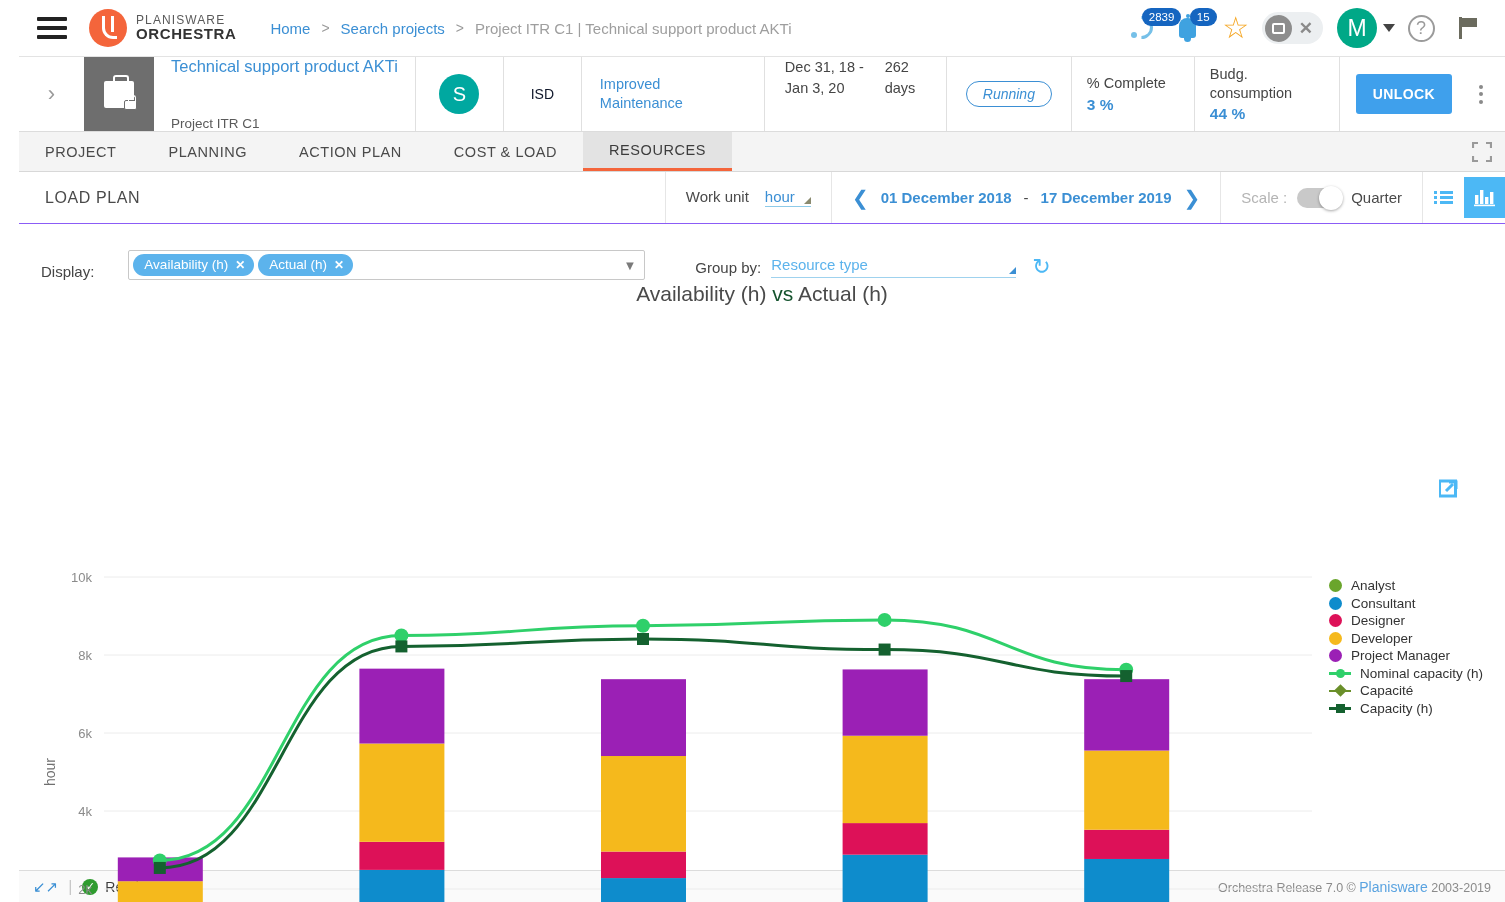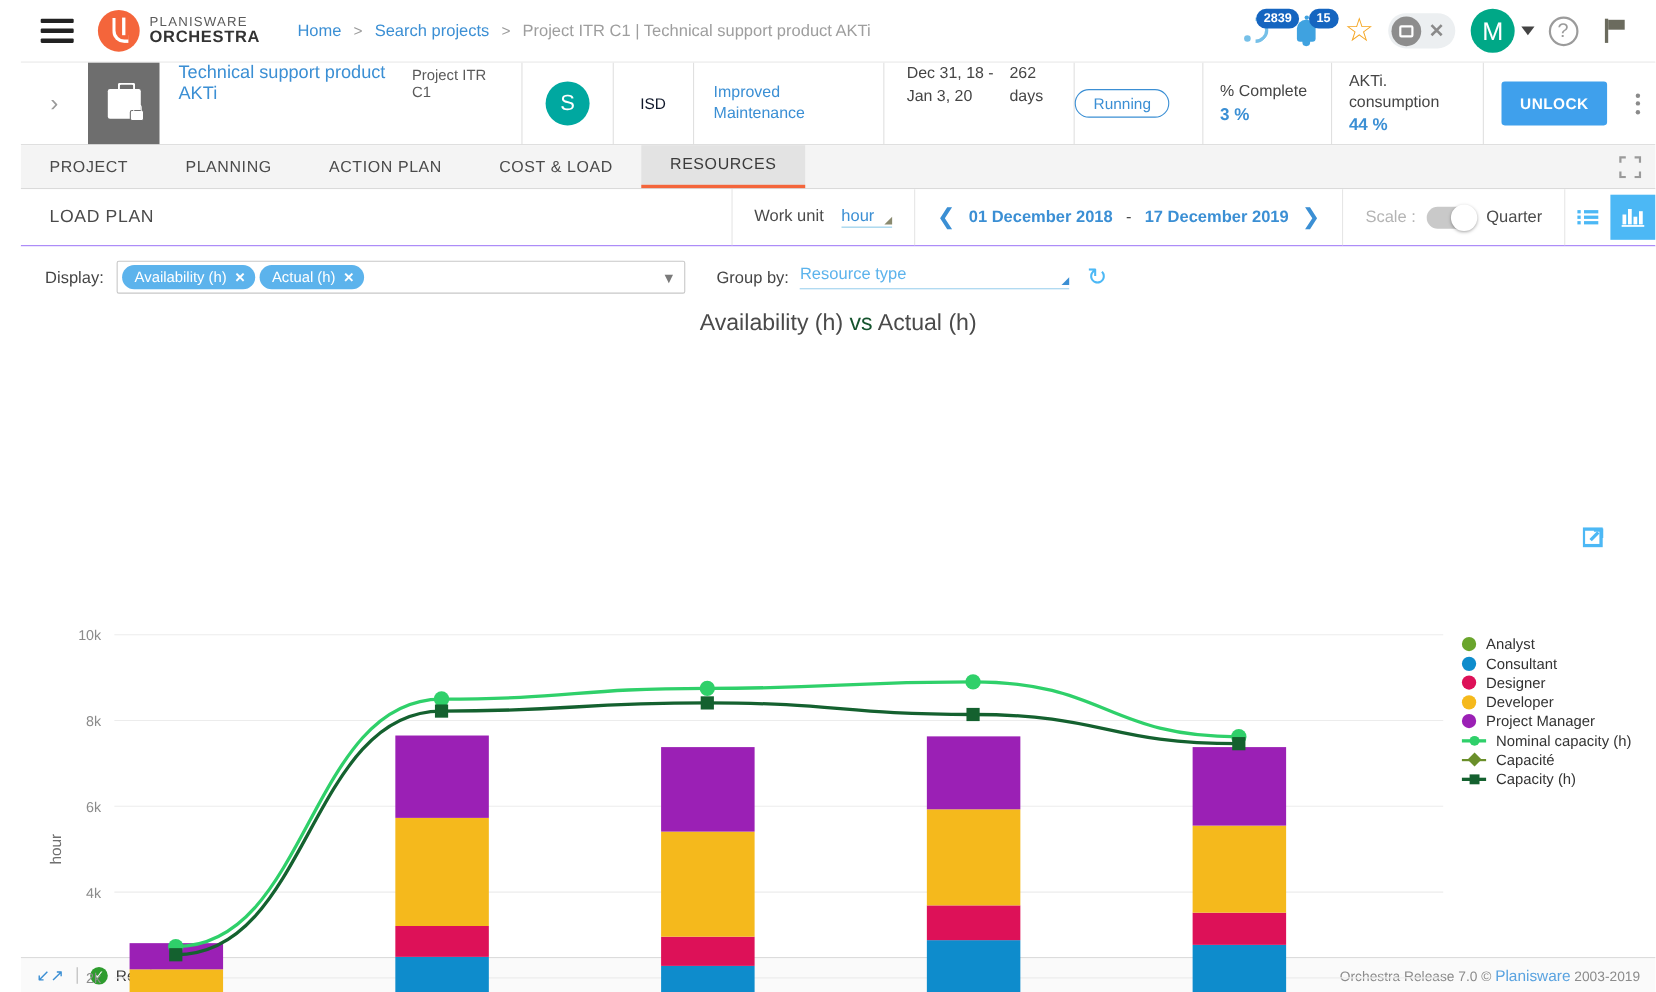--- a/index.html
+++ b/index.html
@@ -25,21 +25,21 @@
   .logo-text .l1 { font-size:12px; letter-spacing:1.1px; color:#5a5a5a; }
   .logo-text .l2 { font-size:15px; letter-spacing:.6px; color:#333; font-weight:bold; }
   .crumbs { display:flex; align-items:center; font-size:15px; gap:11px; }
   .crumbs a { color:#3b8fd4; text-decoration:none; cursor:pointer; }
   .crumbs .sep { color:#9a9a9a; font-size:14px; }
   .crumbs .cur { color:#9e9e9e; }
   .spacer { flex:1; }
   .topicons { display:flex; align-items:center; gap:4px; }
   .ticon { position:relative; width:44px; height:44px; display:flex; align-items:center; justify-content:center; cursor:pointer; }
   .badge { position:absolute; top:2px; left:24px; background:#1565c0; color:#fff; border-radius:10px;
-      font-size:11.5px; padding:2px 7px; font-weight:bold; line-height:1.25; min-width:22px; text-align:center; }
+      font-size:11.5px; padding:2px 7px; font-weight:normal; line-height:1.25; min-width:22px; text-align:center; }
   .rss { width:22px; height:22px; position:relative; }
   .rss:before { content:""; position:absolute; left:2px; bottom:1px; width:6px; height:6px; border-radius:50%; background:#76c0e8; }
   .rss:after { content:""; position:absolute; left:1px; bottom:0; width:17px; height:17px;
       border:3.5px solid #76c0e8; border-left-color:transparent; border-bottom-color:transparent; border-radius:50%;
       transform:rotate(45deg); }
   .bell { width:17px; height:20px; background:#3fa2e0; border-radius:8px 8px 3px 3px; position:relative; }
   .bell:after { content:""; position:absolute; bottom:-4px; left:5px; width:7px; height:5px; border-radius:0 0 5px 5px; background:#3fa2e0; }
   .bell:before { content:""; position:absolute; top:-4px; left:6.5px; width:4px; height:4px; border-radius:50%; background:#3fa2e0; }
   .star { font-size:30px; color:#f5a623; line-height:1; }
   .pill { display:flex; align-items:center; background:#eceff1; border-radius:16px; height:32px; padding:0 10px 0 3px; gap:7px; }
@@ -56,30 +56,30 @@
   .flagico:after { content:""; position:absolute; left:3px; top:1px; width:15px; height:9px; background:#6b6b5e; }
 
   
   .projbar { height:75px; display:flex; align-items:stretch; border-bottom:1px solid #dcdcdc; background:#fff; flex:0 0 75px; }
   .pb-arrow { width:65px; display:flex; align-items:center; justify-content:center; color:#9a9a9a; font-size:22px; cursor:pointer; }
   .pb-thumb { width:70px; background:#6e6e6e; display:flex; align-items:center; justify-content:center; }
   .case { width:30px; height:27px; background:#fff; border-radius:2px; position:relative; }
   .case:before { content:""; position:absolute; top:-6px; left:9px; width:12px; height:7px; border:2.5px solid #fff; border-bottom:none; border-radius:3px 3px 0 0; }
   .case .lock { position:absolute; right:-3px; bottom:-2px; width:13px; height:10px; background:#fff; border-radius:2px; border:1.5px solid #6e6e6e; }
   .case .lock:before { content:""; position:absolute; top:-6px; left:2.5px; width:6px; height:6px; border:1.5px solid #fff; border-bottom:none; border-radius:3px 3px 0 0; }
-  .pb-cell { display:flex; flex-direction:row; justify-content:flex-end; padding:0 17px; border-right:1px solid #e0e0e0; }
+  .pb-cell { display:flex; flex-direction:column; justify-content:space-between; padding:0 17px; border-right:1px solid #e0e0e0; }
   .pb-title { color:#3b8fd4; font-size:16.5px; line-height:1.18; max-width:230px; }
   .pb-sub { color:#5a5a5a; font-size:13.5px; margin-top:4px; }
   .pb-s { width:88px; display:flex; align-items:center; justify-content:center; border-right:1px solid #e0e0e0; }
   .s-circ { width:40px;height:40px;border-radius:50%;background:#00a8a0;color:#fff;font-size:20px;display:flex;align-items:center;justify-content:center; }
   .pb-isd { width:78px; display:flex; align-items:center; justify-content:center; border-right:1px solid #e0e0e0; color:#0f172a; font-size:14px; }
   .pb-wide { width:183px; display:flex; align-items:center; border-right:1px solid #e0e0e0; padding:0 18px; }
   .pb-wide span { color:#3b8fd4; font-size:14.5px; line-height:1.3; }
   .pb-dates { width:182px; display:flex; flex-direction:row; justify-content:center; padding:0 20px; border-right:1px solid #e0e0e0; font-size:14.5px; color:#454545; line-height:1.42; }
-  .pb-status { width:125px; display:flex; align-items:center; border-right:1px solid #e0e0e0; }
+  .pb-status { width:125px; display:flex; align-items:center; justify-content:center; border-right:1px solid #e0e0e0;font-style:italic; }
   .status-chip { border:1px solid #3b8fd4; color:#3b8fd4; border-radius:14px; font-size:14px; padding:4px 16px; }
   .pb-kpi { width:123px; display:flex; flex-direction:column; justify-content:center; padding:0 15px; border-right:1px solid #e0e0e0; }
   .pb-kpi .k { font-size:14.5px; color:#454545; line-height:1.3; }
   .pb-kpi .v { font-size:15.5px; color:#3b8fd4; font-weight:bold; margin-top:3px; }
   .pb-kpi.wide2 { width:145px; }
   .pb-unlock { display:flex; align-items:center; padding:0 12px 0 16px; }
   .btn-unlock { background:#3fa0ec; color:#fff; border:none; font-size:14px; font-weight:bold; letter-spacing:.4px;
       padding:12px 17px; border-radius:3px; cursor:pointer; }
   .kebab { width:34px; display:flex; flex-direction:column; align-items:center; justify-content:center; gap:3.5px; cursor:pointer; }
   .kebab i { width:4px;height:4px;border-radius:50%;background:#8a8a8a; display:block; }
@@ -108,21 +108,21 @@
   .toggle .knob { position:absolute; right:-2px; top:-2px; width:24px; height:24px; border-radius:50%; background:#fff; box-shadow:0 1px 3px rgba(0,0,0,.35); }
   .scale-val { font-size:15px; color:#4a4a4a; }
   .viewbtns { display:flex; align-items:center; height:100%; border-left:1px solid #e6e6e6; }
   .vbtn { width:41px; height:41px; display:flex; align-items:center; justify-content:center; cursor:pointer; }
   .vbtn.on { background:#4cb8f5; }
   .listic i { display:block; width:13px; height:2.6px; background:#4cb8f5; margin:2.6px 0 2.6px 6px; position:relative; }
   .listic i:before { content:""; position:absolute; left:-6px; top:0; width:2.6px; height:2.6px; background:#4cb8f5; }
 
   
   .panel { background:#fff; flex:1; position:relative; }
-  .ctrlrow { display:flex; align-items:center; height:56px; padding:0 22px; }
+  .ctrlrow { display:flex; align-items:flex-end; height:56px; padding:0 22px;gap:22px; }
   .lbl { font-size:15px; color:#454545; }
   .msel { width:517px; height:30px; border:1px solid #c8c8c8; border-radius:2px; background:#fff;
       display:flex; align-items:center; padding:0 4px; margin-left:12px; position:relative; gap:4px; }
   .chip { background:#5cb3ec; color:#fff; font-size:13.5px; border-radius:13px; padding:3px 9px 4px 11px; display:flex; align-items:center; gap:7px; white-space:nowrap; }
   .chip .cx { font-size:12px; font-weight:bold; cursor:pointer; }
   .msel .dd { position:absolute; right:8px; top:7px; color:#7a7a7a; font-size:13px; }
   .groupby { display:flex; align-items:center; gap:10px; margin-left:28px; }
   .gb-field { width:245px; border-bottom:1px solid #9fd2ee; position:relative; padding-bottom:3px; cursor:pointer; }
   .gb-field span { color:#5cb3ec; font-size:15px; }
   .gb-field:after { content:""; position:absolute; right:0; bottom:3px; border-left:7px solid transparent; border-bottom:7px solid #3b8fd4; }
@@ -232,21 +232,21 @@
       <span>262 days</span>
     </div>
     <div class="pb-status">
       <span class="status-chip">Running</span>
     </div>
     <div class="pb-kpi">
       <span class="k">% Complete</span>
       <span class="v">3 %</span>
     </div>
     <div class="pb-kpi wide2">
-      <span class="k">AKTi. consumption</span>
+      <span class="k">Budg. consumption</span>
       <span class="v">44 %</span>
     </div>
     <div class="pb-unlock">
       <button class="btn-unlock">UNLOCK</button>
     </div>
     <div class="kebab">
         <i></i>
         <i></i>
         <i></i>
       </div>

